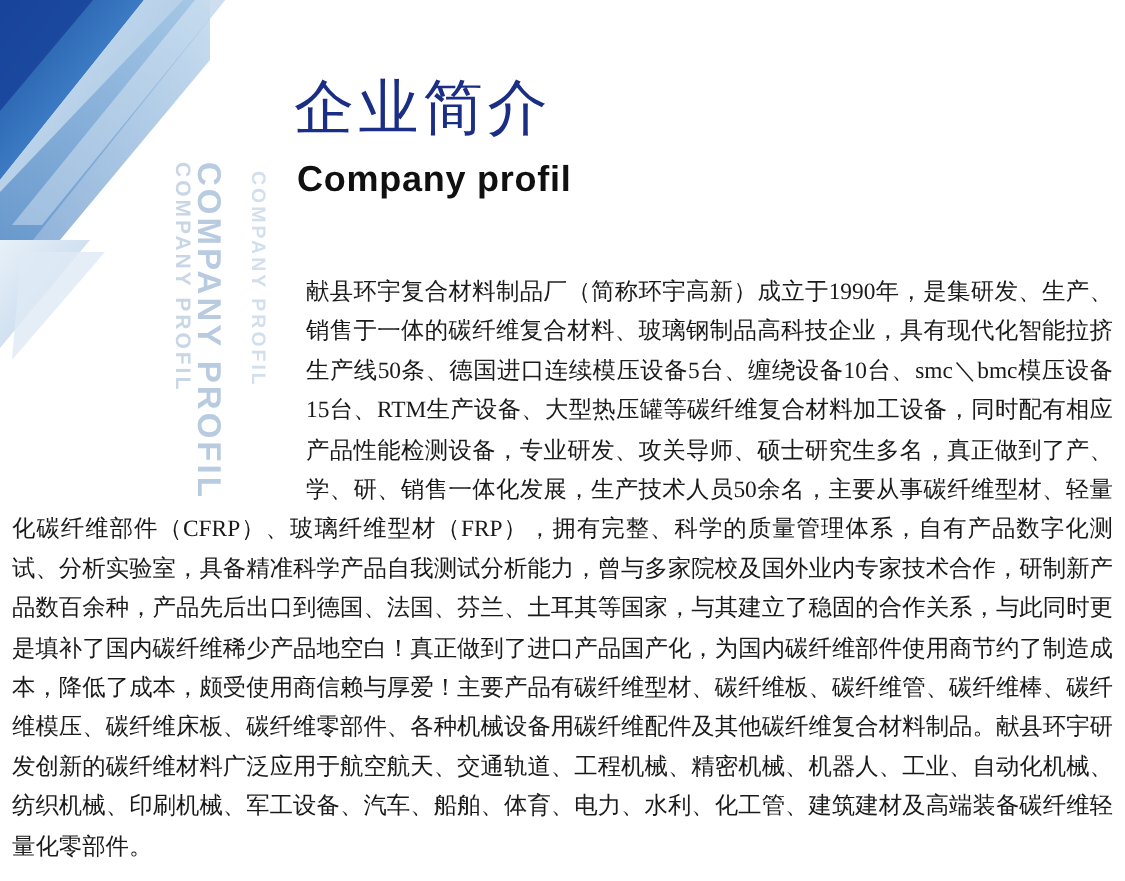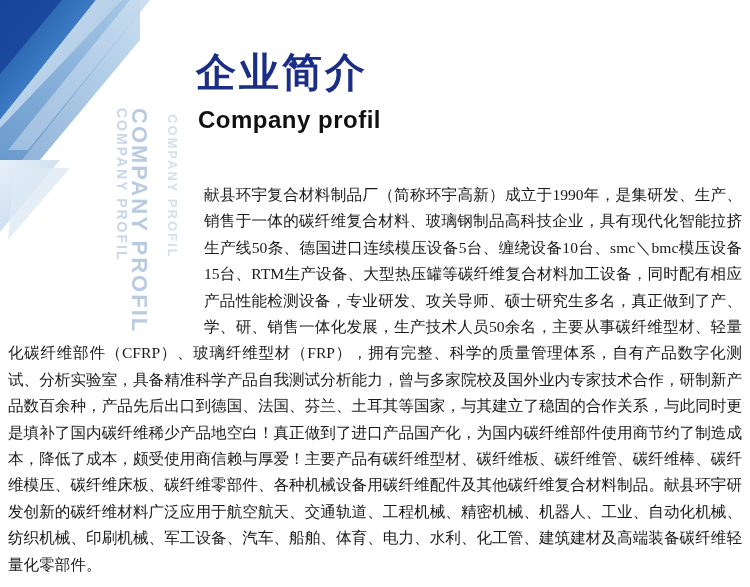--- a/index.html
+++ b/index.html
@@ -71,21 +71,21 @@
     color: #d3dfec;
   }
 
   
   .title-cn {
     position: absolute;
     left: 196px;
     top: 52px;
     font-family: "Liberation Sans", sans-serif;
     font-size: 40px;
-    font-weight: bold;
+    font-weight: normal;
     color: #1b2e86;
     letter-spacing: 3px;
     line-height: 1;
   }
   .title-en {
     position: absolute;
     left: 198px;
     top: 108px;
     font-family: "Liberation Sans", sans-serif;
     font-size: 24px;

